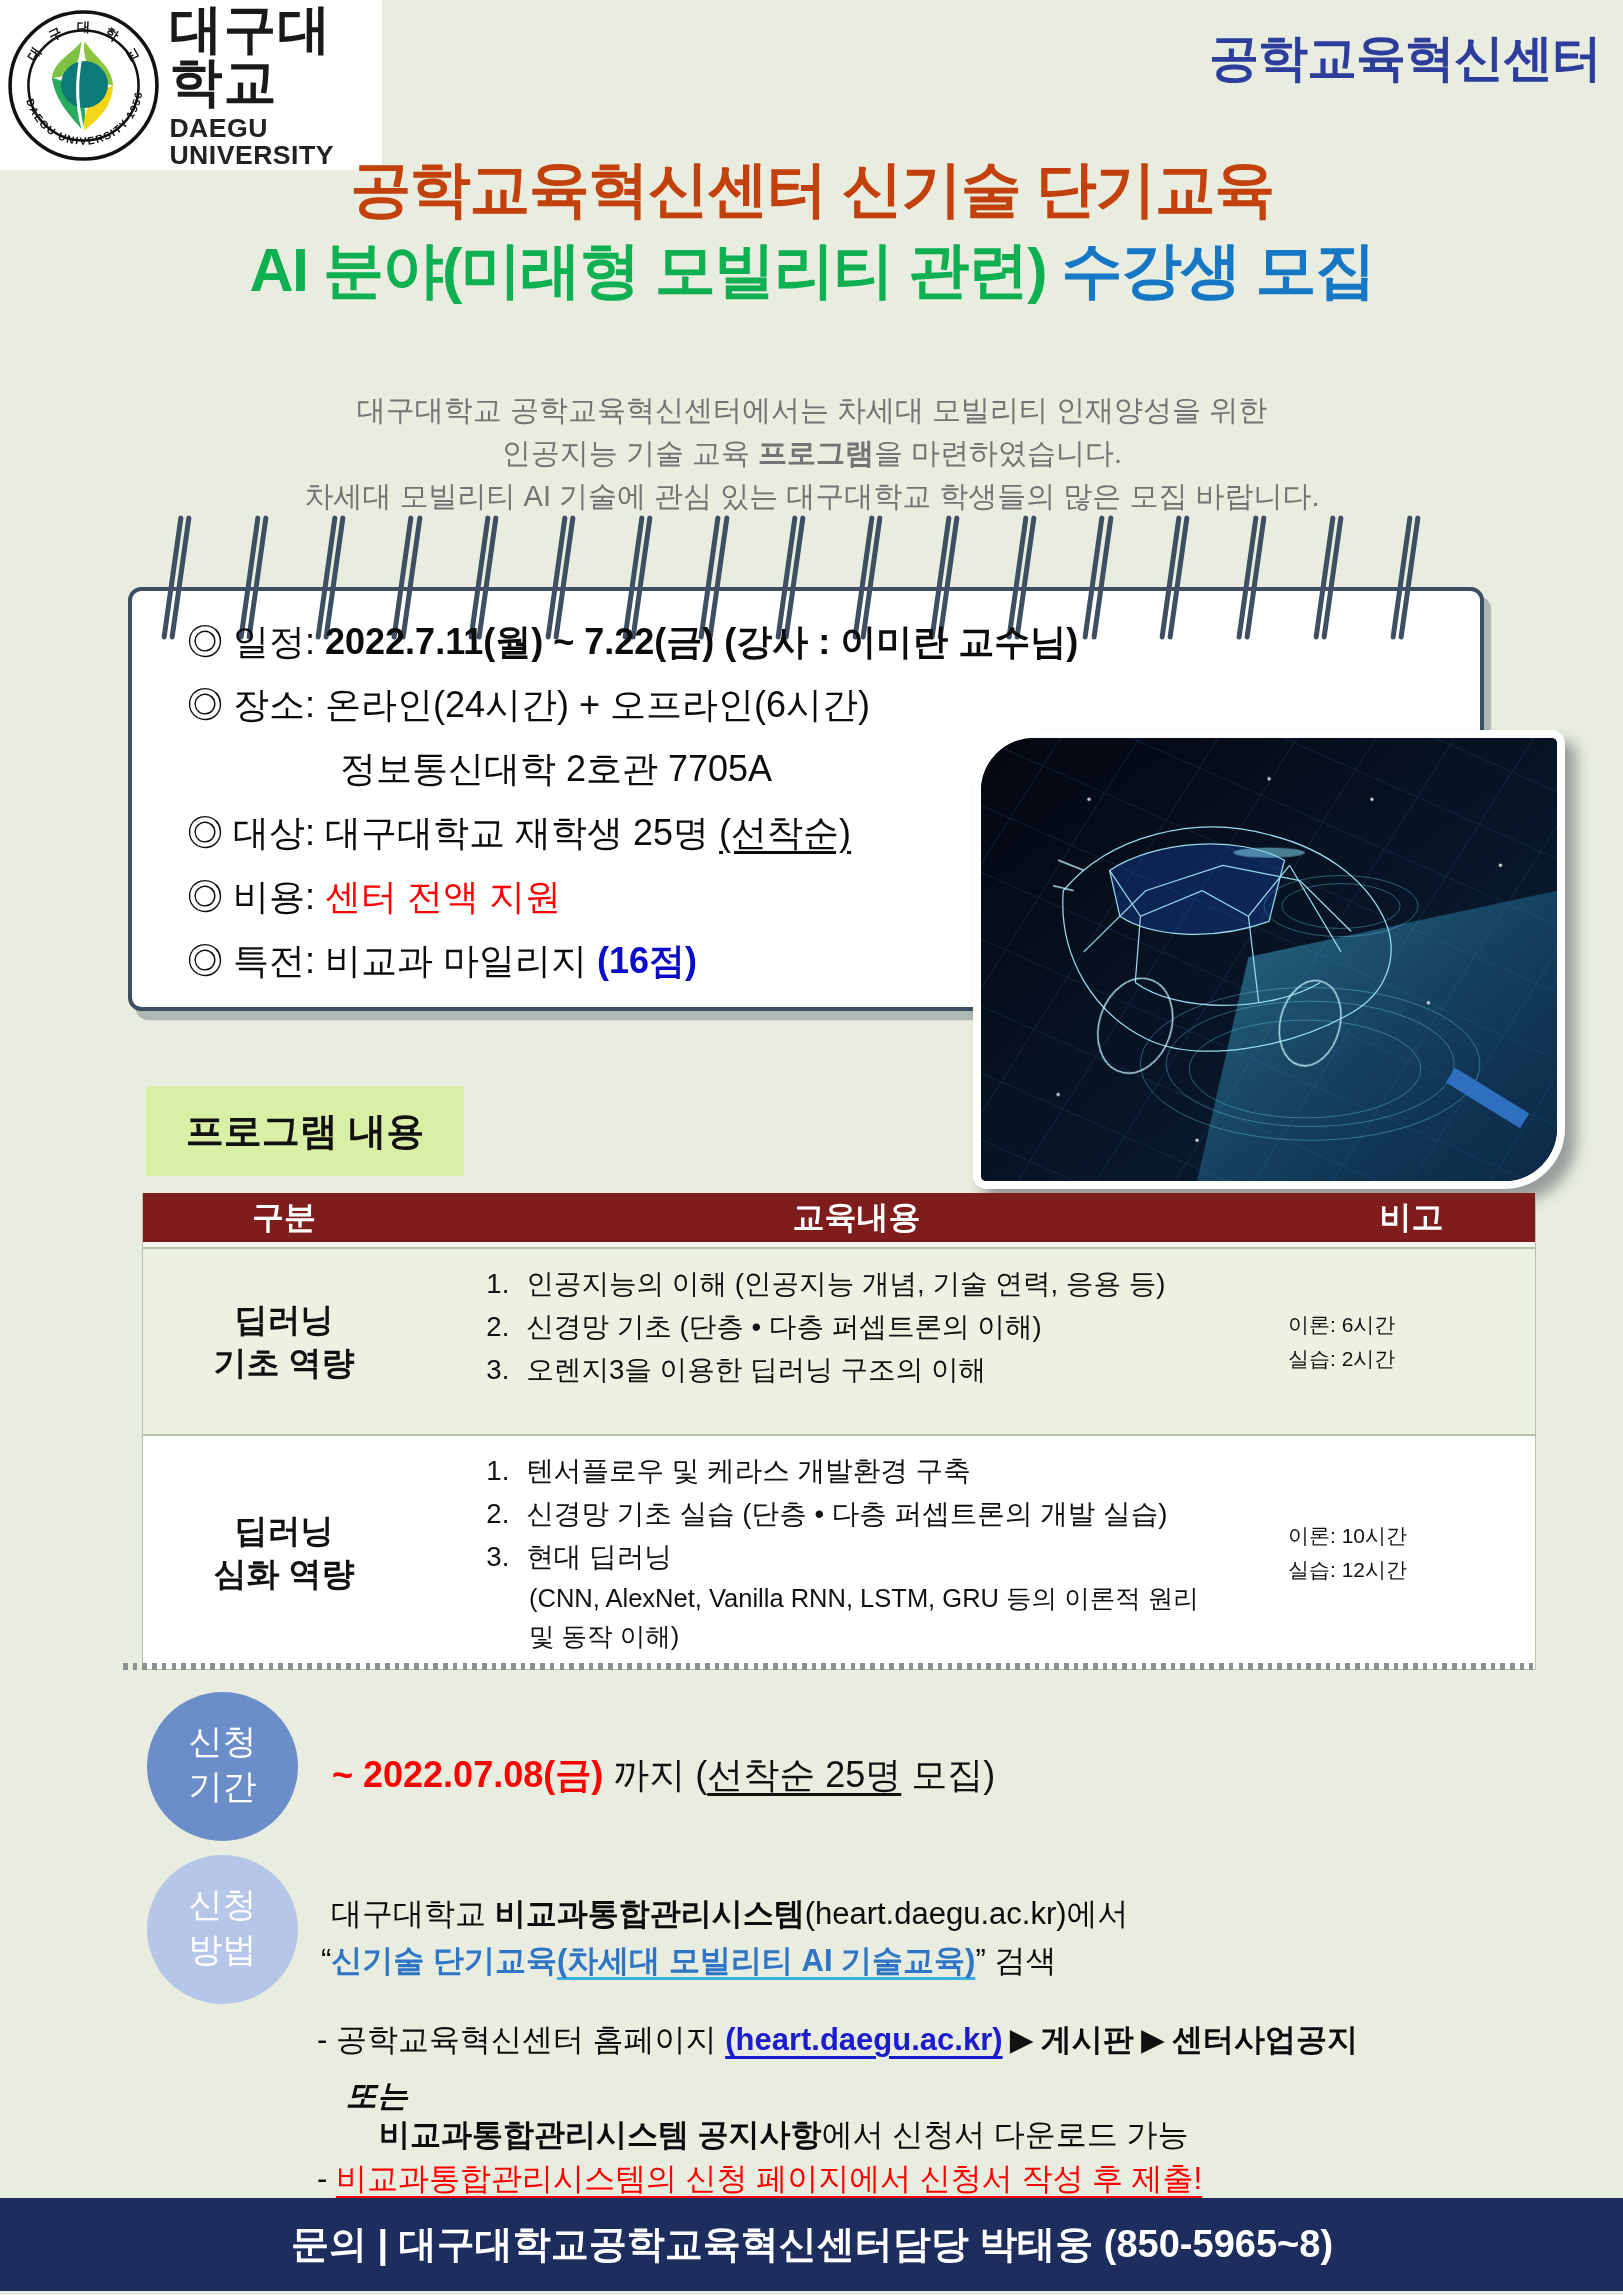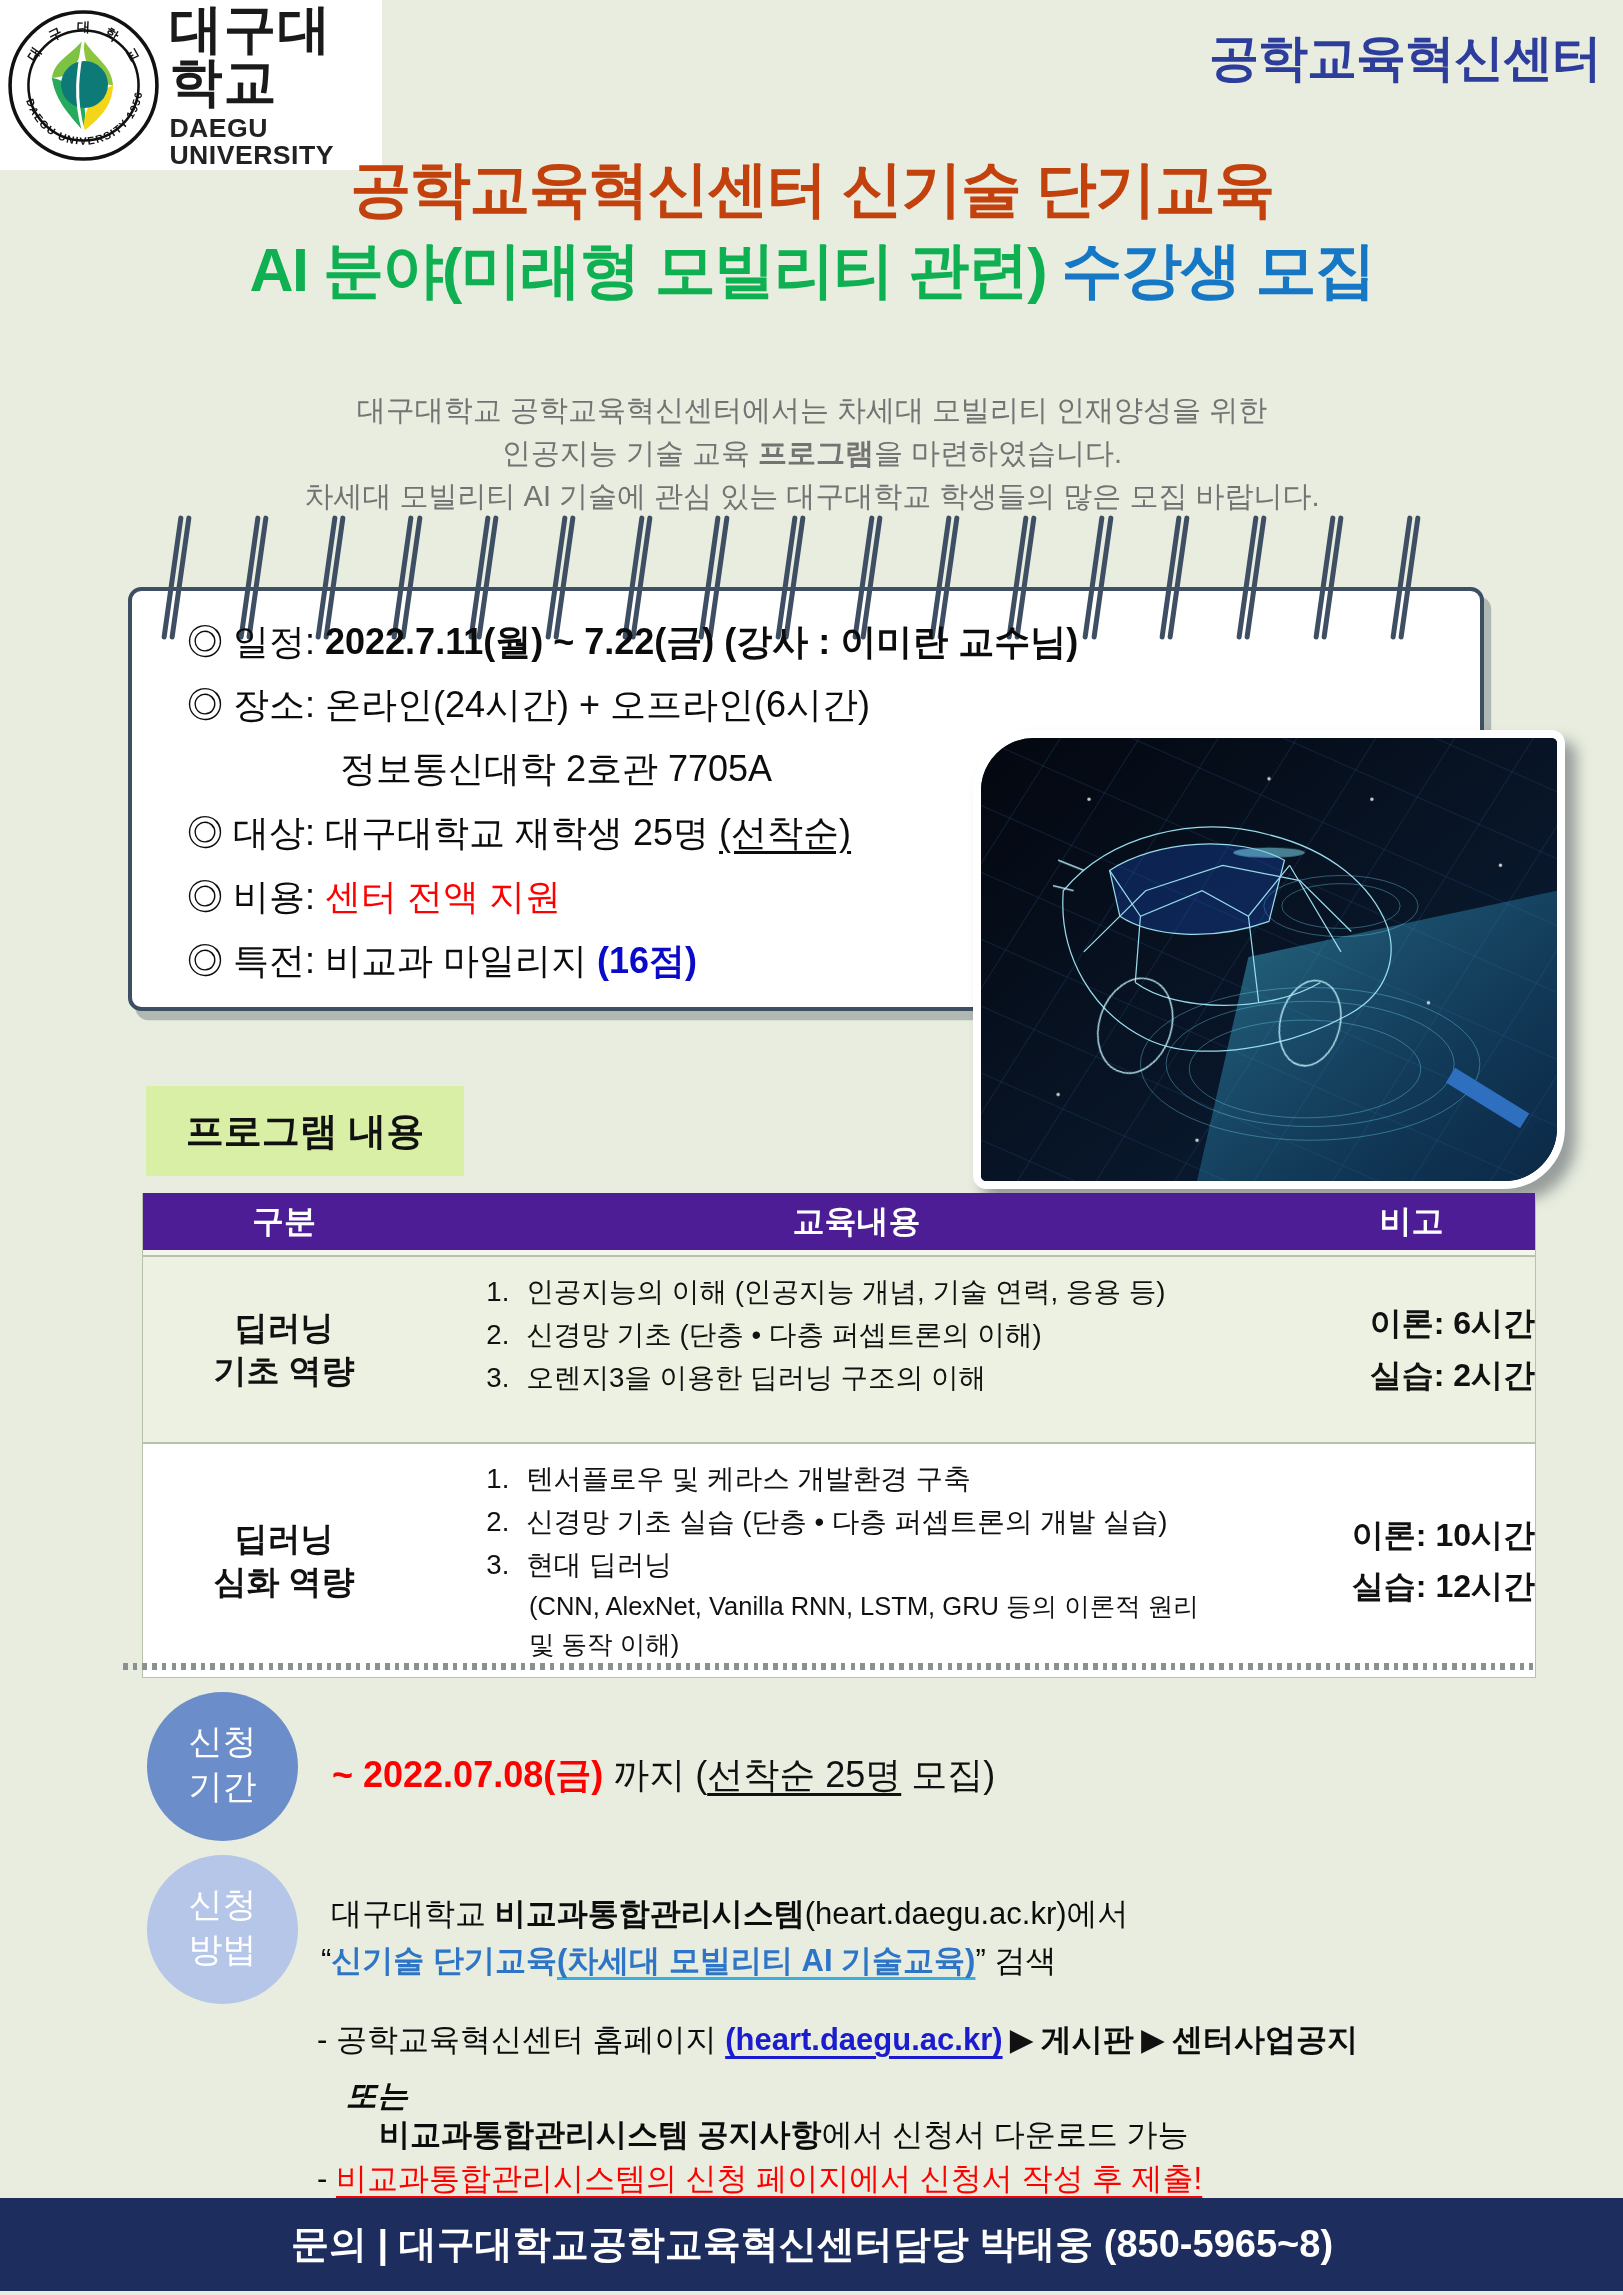--- a/index.html
+++ b/index.html
@@ -53,34 +53,34 @@
              background:#050a16;box-shadow:10.2px 11.2px 14.3px rgba(70,78,88,.5);}
   .car-frame svg{display:block;width:100%;height:100%;}
 
   
   .program-label{position:absolute;left:146px;top:1086px;width:318px;height:90px;background:#d9efa6;
                  display:flex;align-items:center;justify-content:center;
                  font-size:38px;font-weight:700;color:#111;}
 
   
   .ptable{position:absolute;left:142px;top:1193px;width:1392px;border:1px solid #b7c2ab;border-top:none;}
-  .t-head{display:grid;grid-template-columns:282px 863px 247px;background:#4c1d95;height:57px;}
+  .t-head{display:grid;grid-template-columns:282px 863px 247px;background:#7f1d1d;height:49px;}
   .t-head div{display:flex;align-items:center;justify-content:center;color:#ffffff;
               font-size:32px;font-weight:800;}
   .t-row{display:grid;grid-template-columns:282px 863px 247px;border-top:2px solid #b7c2ab;}
   .t-row.r1{background:#edf1e2;min-height:185px;}
   .t-row.r2{background:#ffffff;min-height:190px;}
   .c-cat{display:flex;flex-direction:column;align-items:center;justify-content:center;
          font-size:33px;font-weight:800;line-height:1.3;}
   .c-items{padding:14.3px 10.2px 14.3px 31px;}
   .c-items ol{margin:0;padding-left:61px;font-size:27.6px;line-height:1.55;}
   .c-items li{padding-left:9.2px;}
   .c-sub{font-size:25.5px;line-height:1.5;padding-left:73px;white-space:pre-line;}
-  .c-note{display:flex;flex-direction:column;align-items:flex-end;justify-content:center;
-          font-size:32px;line-height:1.6;font-weight:700;}
+  .c-note{display:flex;flex-direction:column;align-items:flex-start;justify-content:center;
+          font-size:21px;line-height:1.6;font-weight:400;}
   .t-headwrap{border-bottom:5.1px solid #f3f6ec;}
 
   
   .dashes{position:absolute;left:123px;top:1663px;width:1410px;height:7.2px;
           background:repeating-linear-gradient(90deg,#8a928f 0 4.6px,transparent 4.6px 9.7px);}
 
   
   .circle{position:absolute;width:151px;height:149px;border-radius:50%;display:flex;
           flex-direction:column;align-items:center;justify-content:center;color:#fff;
           font-size:34px;line-height:1.3;text-align:center;font-family:Liberation Mono, monospace;}

